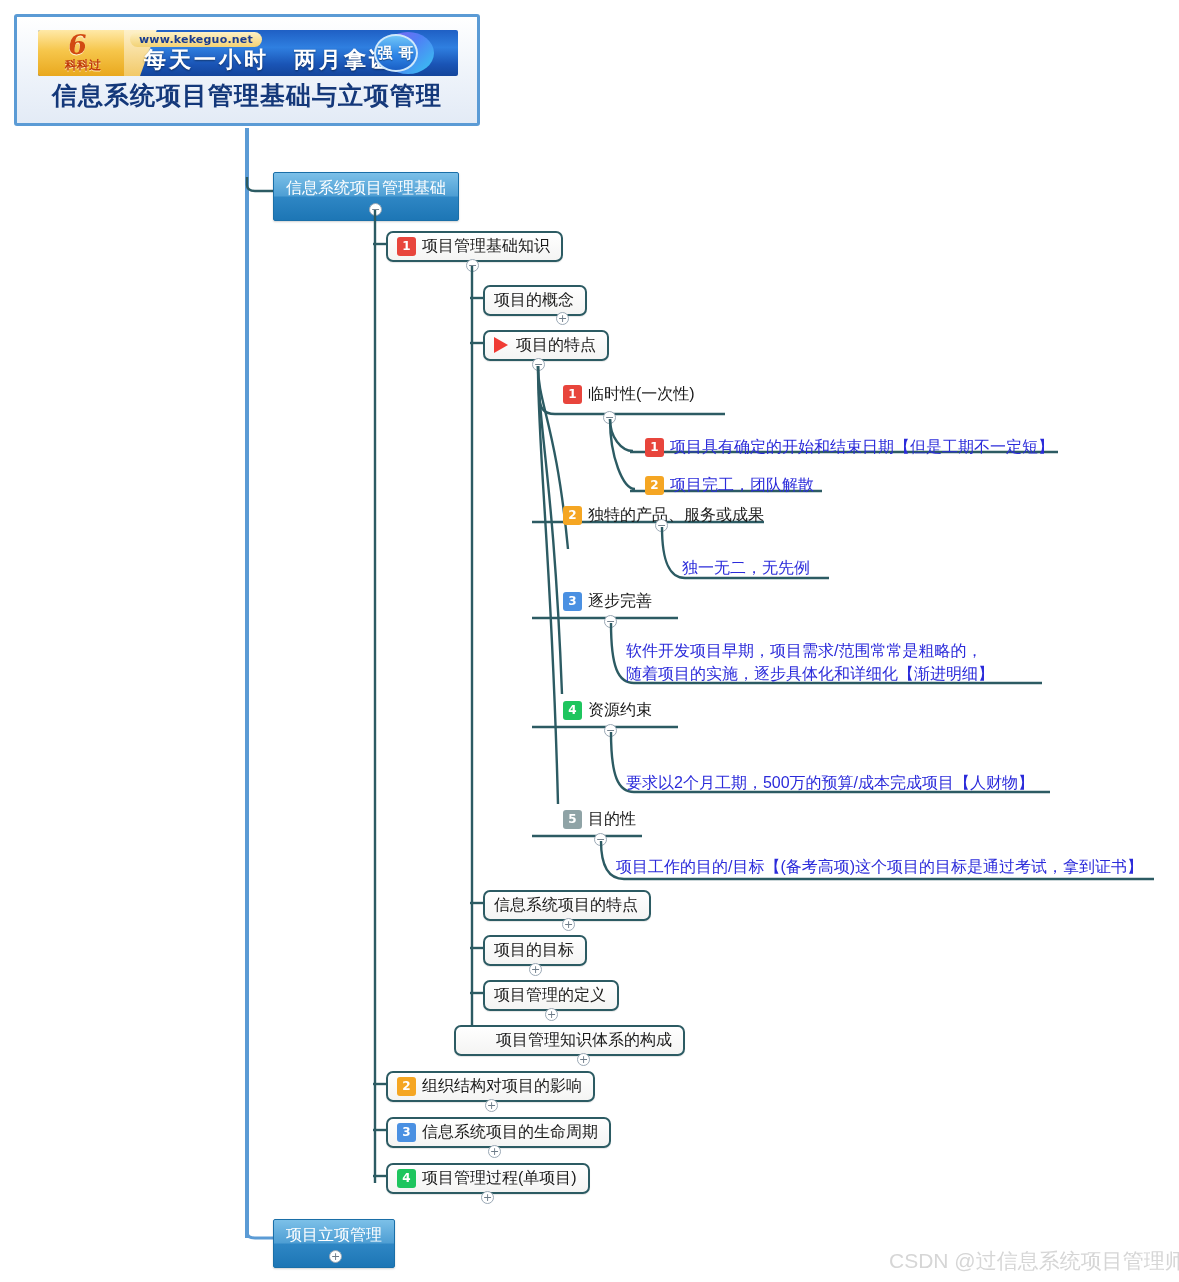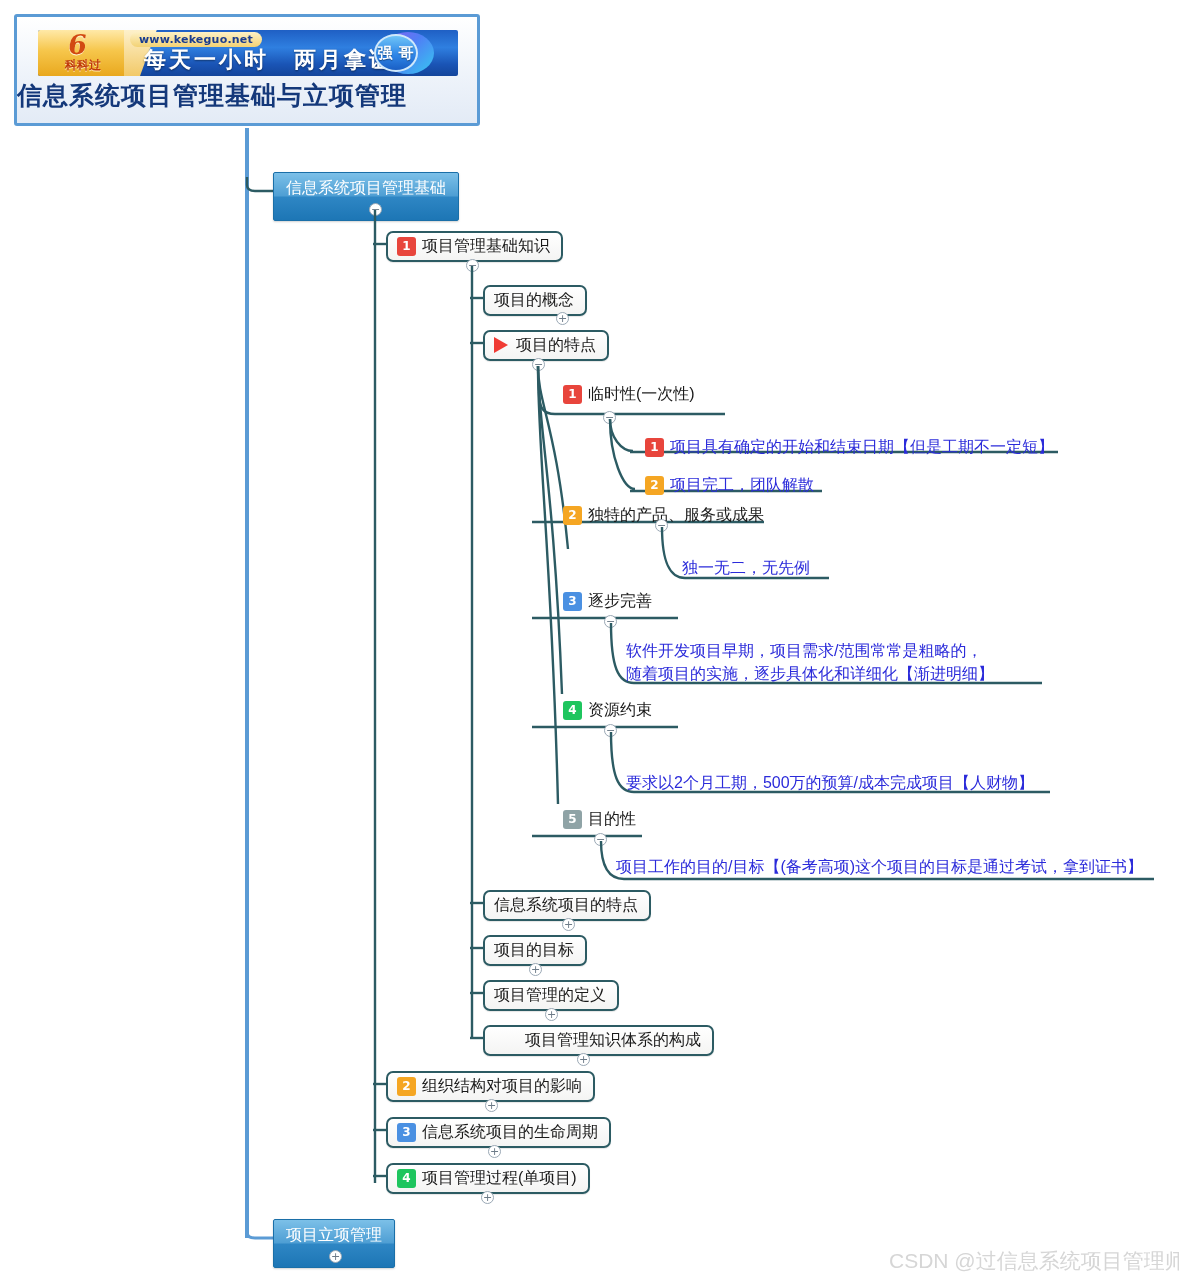--- a/index.html
+++ b/index.html
@@ -82,21 +82,21 @@
     background:linear-gradient(180deg,#6fc4f7 0%,#2f86e8 55%,#1a5fc4 100%);
     border:2px solid #cfe8fb;
     box-sizing:border-box;
     color:#ffffff;font-size:15px;font-weight:bold;
     display:flex;align-items:center;justify-content:center;
     letter-spacing:1px;
     text-shadow:0 1px 1px rgba(0,0,0,.4);
   }
   #banner-title{
     position:absolute;left:0px;top:62px;width:460px;
-    text-align:left;
+    text-align:center;
     font-size:25px;font-weight:bold;color:#14387a;
     letter-spacing:1px;
     white-space:nowrap;
   }
   
   .trunk{
     position:absolute;background:#5b9bd5;
   }
   .conn{ position:absolute; }
   .conn svg{ display:block; overflow:visible; }
@@ -420,21 +420,21 @@
   <div class="node node-box" style="left:483px;top:980px;">
     <span class="label">项目管理的定义</span>
   </div>
   <div class="toggle" style="left:545px;top:1008px;">+</div>
 
   <div class="conn" style="left:470px;top:1034px;">
     <svg width="16" height="8">
         <path d="M0,4 L14,4" fill="none" stroke="#2c5b63" stroke-width="2.4"></path>
       </svg>
   </div>
-  <div class="node node-box" style="left:483px;top:1025px;padding-left:40px;">
+  <div class="node node-box" style="left:454px;top:1025px;padding-left:40px;">
     <span class="label">项目管理知识体系的构成</span>
   </div>
   <div class="toggle" style="left:577px;top:1053px;">+</div>
 
   <div class="conn" style="left:373px;top:1080px;">
     <svg width="16" height="8">
         <path d="M0,4 L14,4" fill="none" stroke="#2c5b63" stroke-width="2.4"></path>
       </svg>
   </div>
   <div class="node node-box" style="left:386px;top:1071px;">

